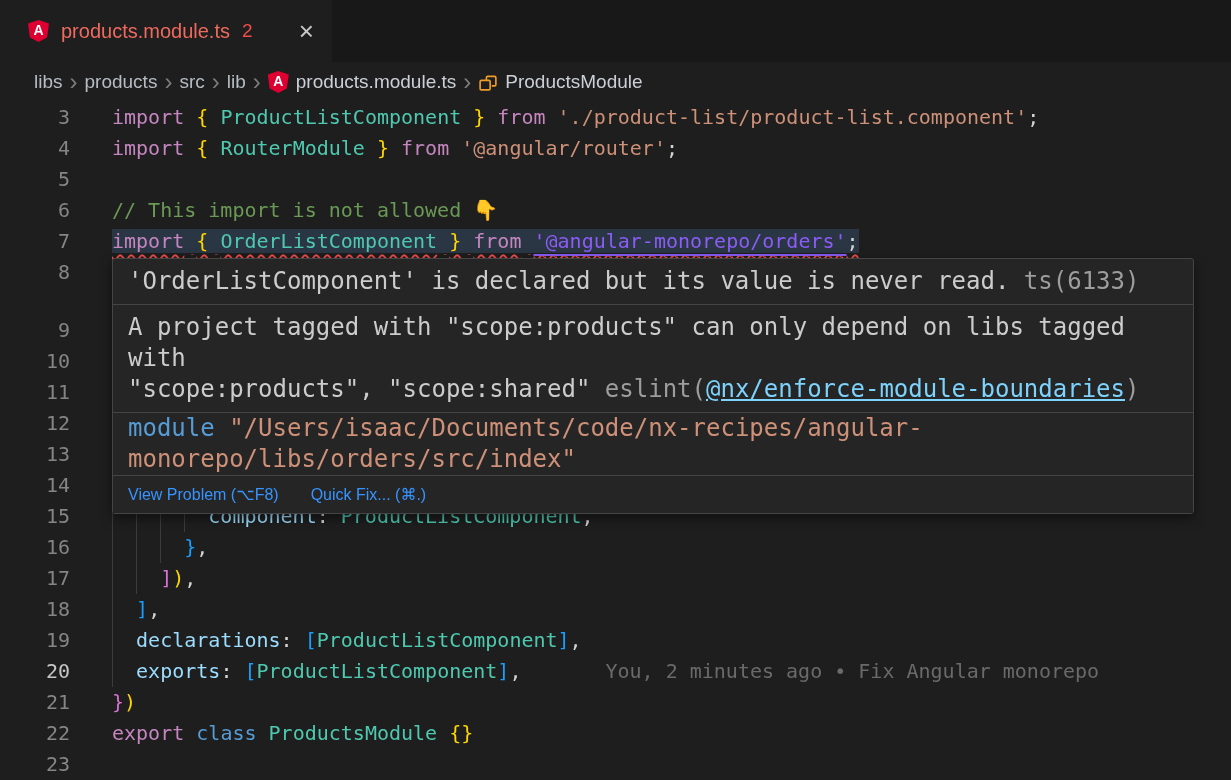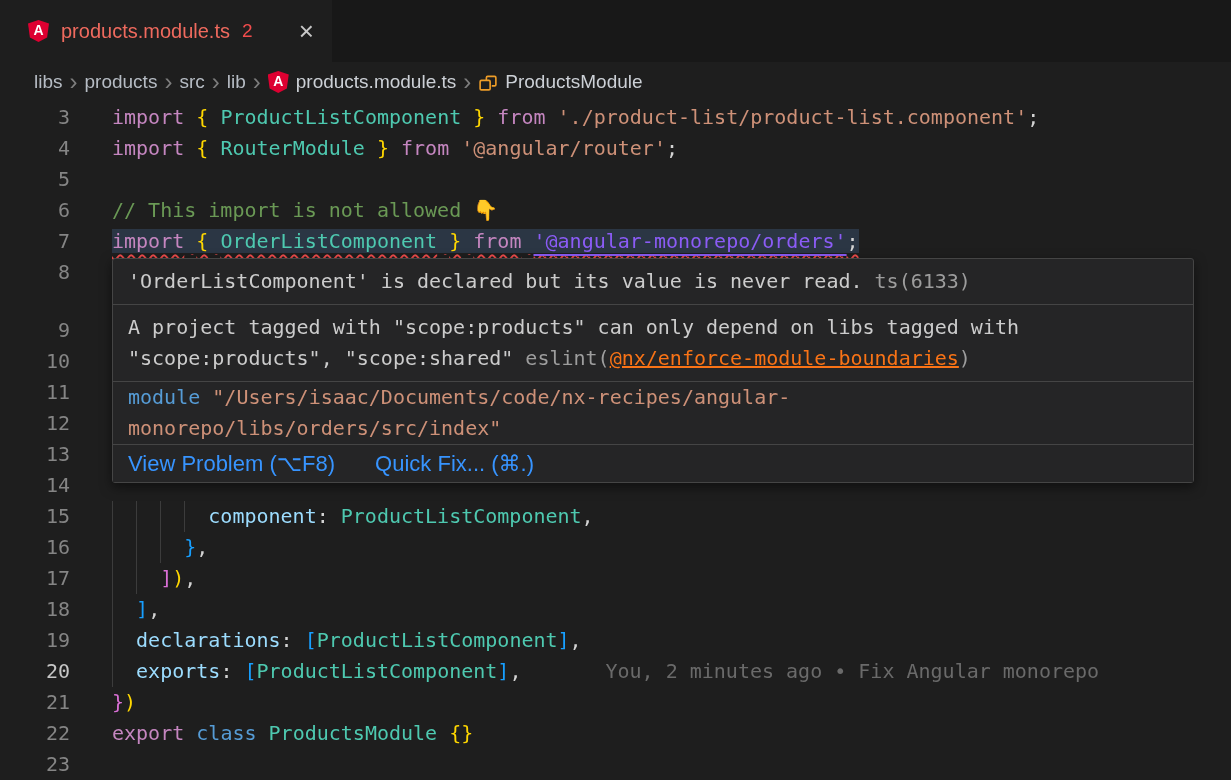--- a/index.html
+++ b/index.html
@@ -52,27 +52,27 @@
        text-underline-offset:6px;text-decoration-skip-ink:none}
   .g{display:inline-block;width:2ch;height:31px;border-left:1px solid #3c3c3c;
      box-sizing:border-box;vertical-align:top}
   .blame{color:#6a6a6a;margin-left:84px}
 
   
   .hover{position:absolute;left:112px;top:156px;width:1082px;background:#252526;
      border:1px solid #454545;border-radius:3px;z-index:5;
      box-shadow:0 4px 12px rgba(0,0,0,.5)}
   .hov-sec{padding:7px 15px;line-height:31px;color:#cccccc;
-     font-family:"DejaVu Sans Mono",monospace;font-size:20px}
+     font-family:"DejaVu Sans Mono",monospace;font-size:24px}
   .hov-sec.sep{border-top:1px solid #454545}
   .hov-sec.code-sec{padding:0 15px}
   .hov-dim{color:#9d9d9d}
-  .hov-link{color:#f97316;text-decoration:underline;cursor:pointer}
+  .hov-link{color:#7dd3fc;text-decoration:underline;cursor:pointer}
   .hov-status{border-top:1px solid #454545;padding:3px 15px;line-height:31px;
-     font-family:"Liberation Sans",sans-serif;font-size:22px;display:flex;gap:40px;
+     font-family:"Liberation Sans",sans-serif;font-size:16px;display:flex;gap:32px;
      background:#252526}
   .hov-action{color:#3794ff;cursor:pointer}
 </style>
 </head>
 <body>
 
 <div class="tabbar">
   <div class="tab">
     <span class="ng-icon">A</span>
     <span class="tab-label">products.module.ts</span>

